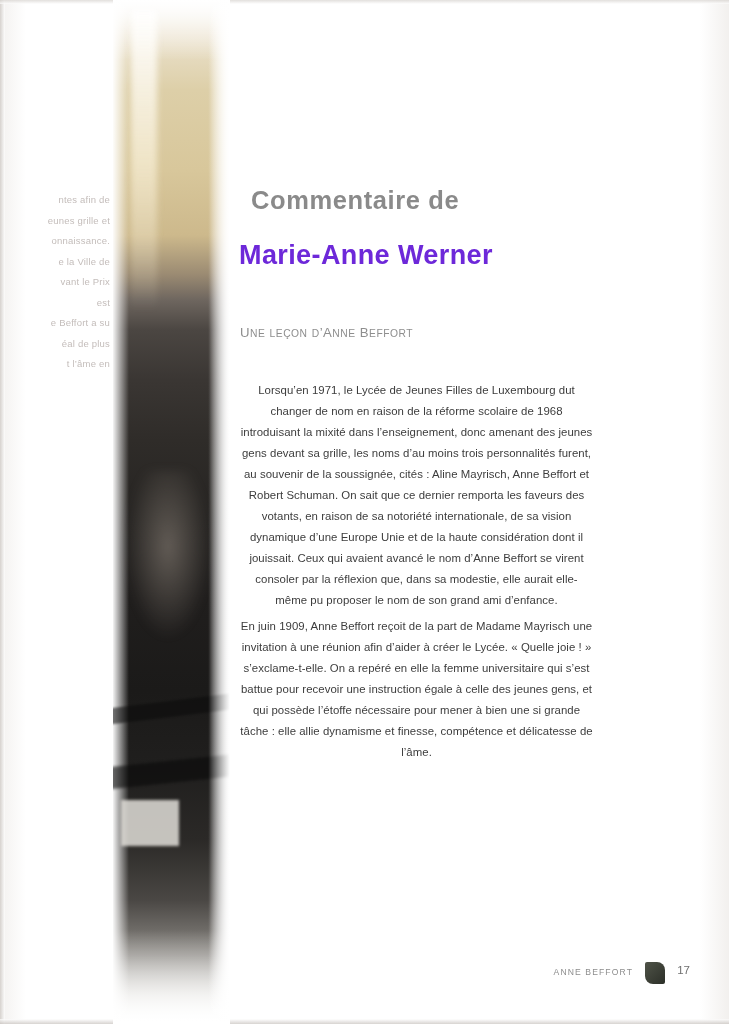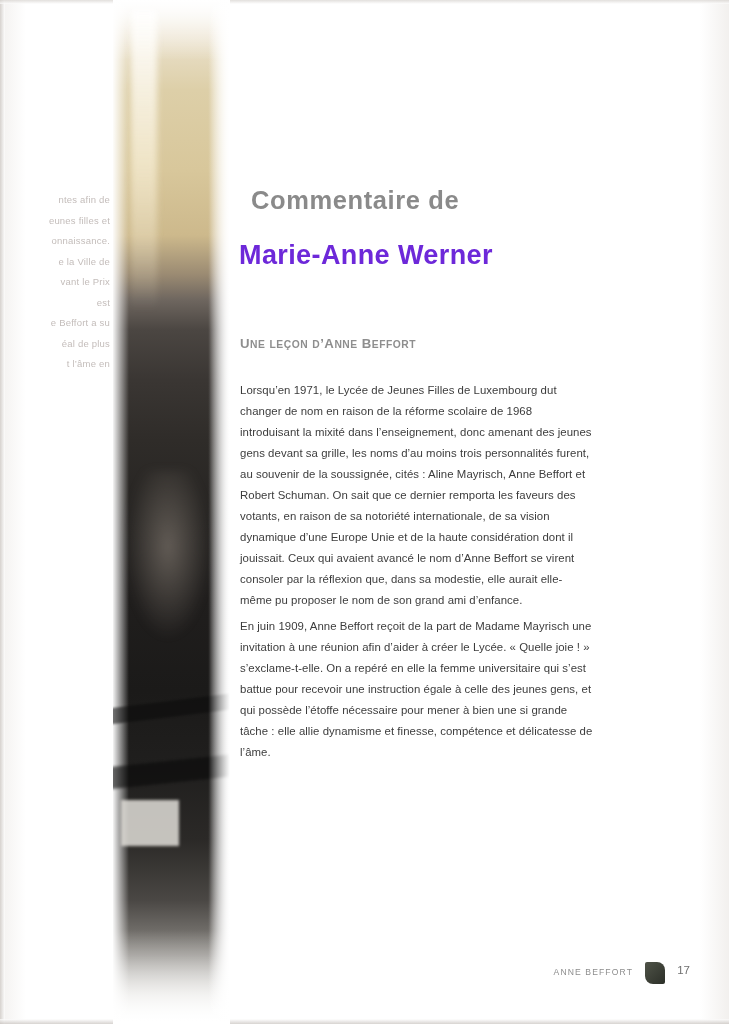--- a/index.html
+++ b/index.html
@@ -173,34 +173,33 @@
     letter-spacing: .4px;
     font-weight: 700;
   }
 
   .subhead {
     position: absolute;
     left: 240px;
     top: 325px;
     font-size: 13.2px;
     color: #8e8e8e;
-    font-weight: 700;
+    font-weight: 400;
     letter-spacing: .5px;
-    margin-top: 11px;
   }
   .subhead .sc { font-size: 10.3px; }
 
   .para {
     position: absolute;
     left: 240px;
     width: 353px;
     font-size: 11.4px;
     line-height: 21px;
     color: #3c3c3c;
-    text-align: left;
+    text-align: center;
     letter-spacing: .05px;
   }
   #para-1 { top: 369px; }
   #para-2 { top: 605px; }
 
   
   .footer {
     position: absolute;
     left: 0;
     top: 962px;
@@ -240,21 +239,21 @@
 
 <div id="page">
 
   <div class="paper"></div>
   <div class="edge-left"></div>
   <div class="edge-top"></div>
   <div class="edge-bottom"></div>
 
   <div class="bleed">
     <div>ntes afin de</div>
-    <div>eunes filles et</div>
+    <div>eunes grille et</div>
     <div>onnaissance.</div>
     <div>e la Ville de</div>
     <div>vant le Prix</div>
     <div>est</div>
     <div>e Beffort a su</div>
     <div>éal de plus</div>
     <div>t l’âme en</div>
   </div>
 
   <div class="photo">

